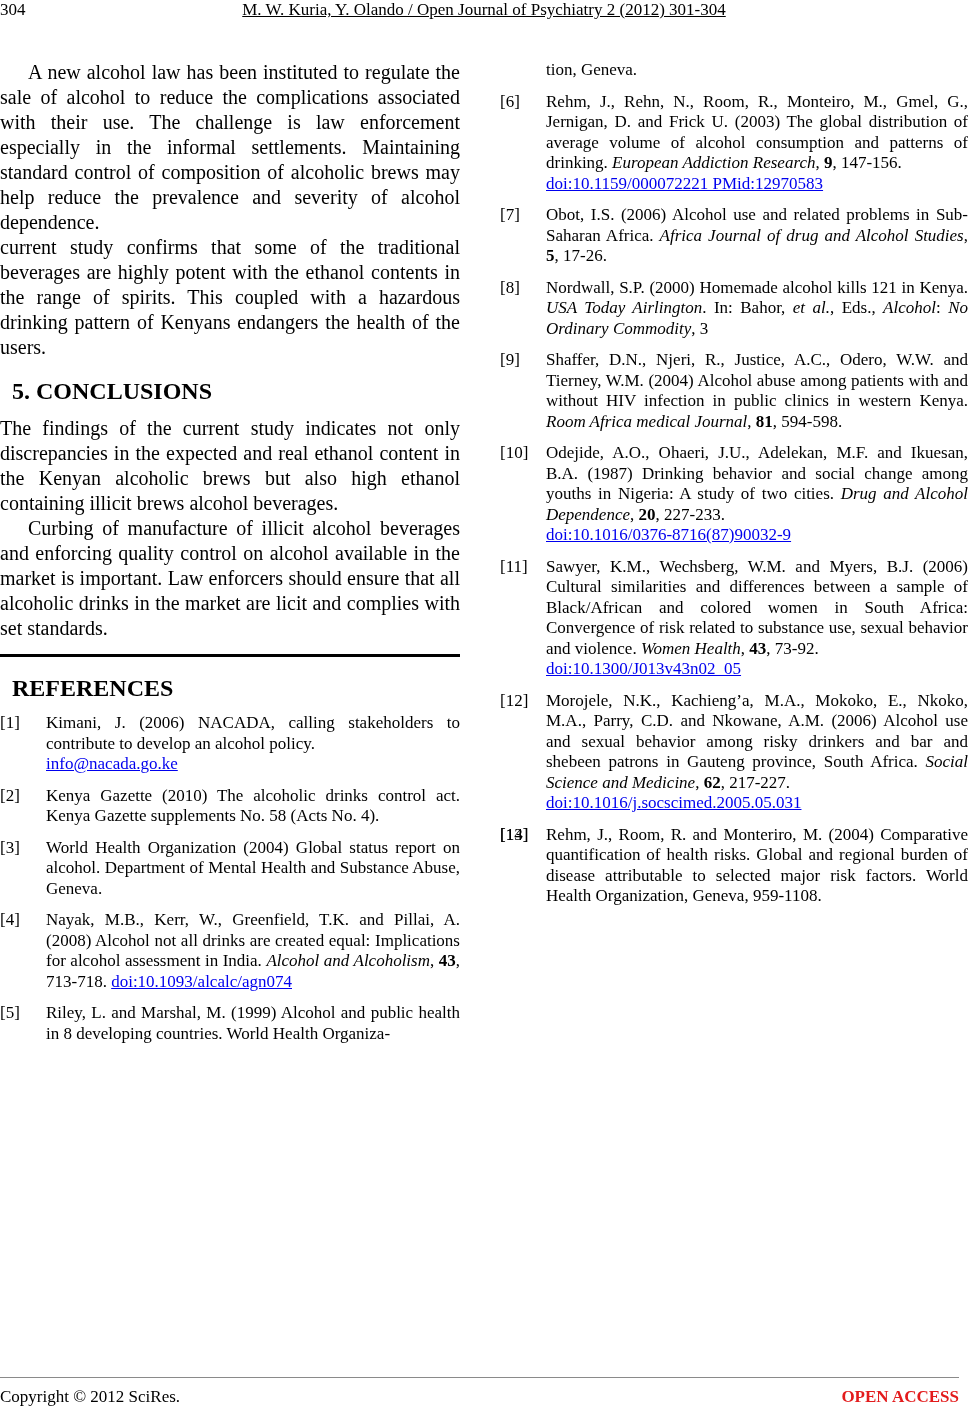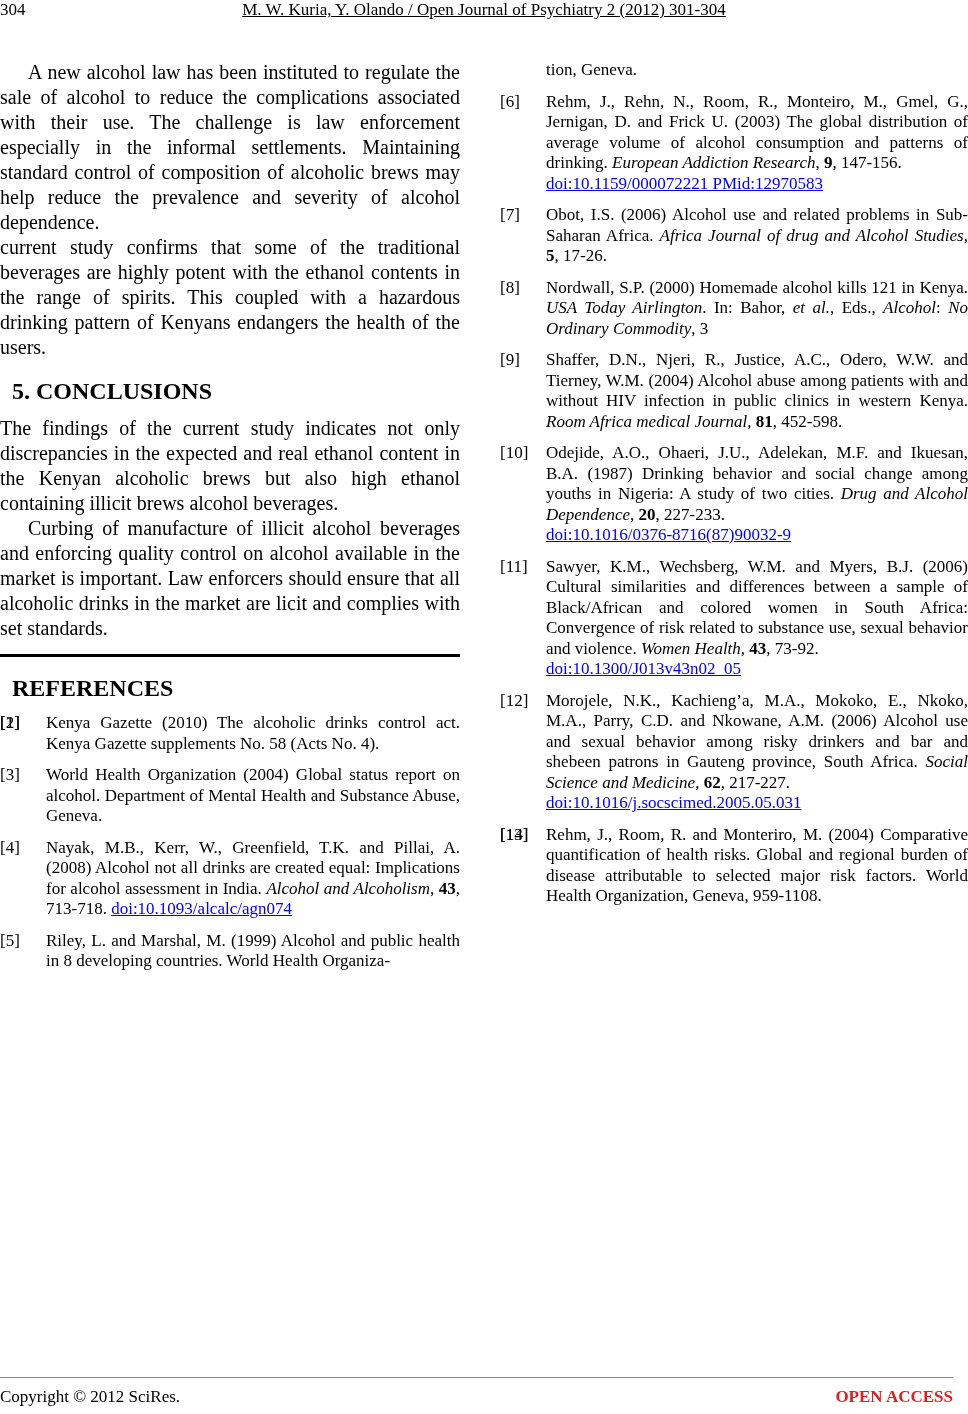--- a/index.html
+++ b/index.html
@@ -38,21 +38,21 @@
   .ref-label { position: absolute; left: 0; top: 0; }
   .ref-cont {
     margin: 0 0 11px 0; padding-left: 46px;
     font-size: 17px; line-height: 20.5px;
   }
   .it { font-style: italic; }
   .bd { font-weight: bold; }
   a.link { color: var(--link-color, #0000EE); text-decoration: underline; cursor: pointer; }
 
   
-  .footer { position: absolute; left: 0; right: 15px; top: 1377px; }
+  .footer { position: absolute; left: 0; right: 9px; top: 1377px; }
   .footer-rule { height: 1px; background: #8a8a8a; }
   .footer-row {
     display: flex; justify-content: space-between; align-items: baseline;
     padding-top: 9px; font-size: 17px;
   }
   .open-access { color: var(--accent-red, #E31B1C); font-weight: bold; }
 </style>
 </head>
 <body>
 
@@ -70,35 +70,35 @@
       <p class="body-p">current study confirms that some of the traditional beverages are highly potent with the ethanol contents in the range of spirits. This coupled with a hazardous drinking pattern of Kenyans endangers the health of the users.</p>
 
       <h2 class="sec-heading">5. CONCLUSIONS</h2>
       <p class="body-p">The findings of the current study indicates not only discrepancies in the expected and real ethanol content in the Kenyan alcoholic brews but also high ethanol containing illicit brews alcohol beverages.</p>
       <p class="body-p indent">Curbing of manufacture of illicit alcohol beverages and enforcing quality control on alcohol available in the market is important. Law enforcers should ensure that all alcoholic drinks in the market are licit and complies with set standards.</p>
 
       <div class="rule"></div>
       <h2 class="sec-heading">REFERENCES</h2>
 
       <div class="ref-list">
-          <div class="ref"><span class="ref-label">[1]</span></div>
+          <div class="ref"><span class="ref-label">[1]</span><span><span>Kimani, J. (2006) NACADA, calling stakeholders to contribute to develop an alcohol policy.</span><br><a class="link">info@nacada.go.ke</a></span></div>
           <div class="ref"><span class="ref-label">[2]</span><span><span>Kenya Gazette (2010) The alcoholic drinks control act. Kenya Gazette supplements No. 58 (Acts No. 4).</span></span></div>
           <div class="ref"><span class="ref-label">[3]</span><span><span>World Health Organization (2004) Global status report on alcohol. Department of Mental Health and Substance Abuse, Geneva.</span></span></div>
           <div class="ref"><span class="ref-label">[4]</span><span><span>Nayak, M.B., Kerr, W., Greenfield, T.K. and Pillai, A. (2008) Alcohol not all drinks are created equal: Implications for alcohol assessment in India. </span><span class="it">Alcohol and Alcoholism</span><span>, </span><span class="bd">43</span><span>, 713-718. </span><a class="link">doi:10.1093/alcalc/agn074</a></span></div>
           <div class="ref"><span class="ref-label">[5]</span><span><span>Riley, L. and Marshal, M. (1999) Alcohol and public health in 8 developing countries. World Health Organiza-</span></span></div>
         </div>
     </div>
 
     <div class="col-right">
       <p class="ref-cont">tion, Geneva.</p>
       <div class="ref-list">
           <div class="ref"><span class="ref-label">[6]</span><span><span>Rehm, J., Rehn, N., Room, R., Monteiro, M., Gmel, G., Jernigan, D. and Frick U. (2003) The global distribution of average volume of alcohol consumption and patterns of drinking. </span><span class="it">European Addiction Research</span><span>, </span><span class="bd">9</span><span>, 147-156.</span><br><a class="link">doi:10.1159/000072221 PMid:12970583</a></span></div>
           <div class="ref"><span class="ref-label">[7]</span><span><span>Obot, I.S. (2006) Alcohol use and related problems in Sub-Saharan Africa. </span><span class="it">Africa Journal of drug and Alcohol Studies</span><span>, </span><span class="bd">5</span><span>, 17-26.</span></span></div>
           <div class="ref"><span class="ref-label">[8]</span><span><span>Nordwall, S.P. (2000) Homemade alcohol kills 121 in Kenya. </span><span class="it">USA Today Airlington</span><span>. In: Bahor, </span><span class="it">et al.</span><span>, Eds., </span><span class="it">Alcohol</span><span>: </span><span class="it">No Ordinary Commodity</span><span>, 3</span></span></div>
-          <div class="ref"><span class="ref-label">[9]</span><span><span>Shaffer, D.N., Njeri, R., Justice, A.C., Odero, W.W. and Tierney, W.M. (2004) Alcohol abuse among patients with and without HIV infection in public clinics in western Kenya. </span><span class="it">Room Africa medical Journal</span><span>, </span><span class="bd">81</span><span>, 452-598.</span></span></div>
+          <div class="ref"><span class="ref-label">[9]</span><span><span>Shaffer, D.N., Njeri, R., Justice, A.C., Odero, W.W. and Tierney, W.M. (2004) Alcohol abuse among patients with and without HIV infection in public clinics in western Kenya. </span><span class="it">Room Africa medical Journal</span><span>, </span><span class="bd">81</span><span>, 594-598.</span></span></div>
           <div class="ref"><span class="ref-label">[10]</span><span><span>Odejide, A.O., Ohaeri, J.U., Adelekan, M.F. and Ikuesan, B.A. (1987) Drinking behavior and social change among youths in Nigeria: A study of two cities. </span><span class="it">Drug and Alcohol Dependence</span><span>, </span><span class="bd">20</span><span>, 227-233.</span><br><a class="link">doi:10.1016/0376-8716(87)90032-9</a></span></div>
           <div class="ref"><span class="ref-label">[11]</span><span><span>Sawyer, K.M., Wechsberg, W.M. and Myers, B.J. (2006) Cultural similarities and differences between a sample of Black/African and colored women in South Africa: Convergence of risk related to substance use, sexual behavior and violence. </span><span class="it">Women Health</span><span>, </span><span class="bd">43</span><span>, 73-92.</span><br><a class="link">doi:10.1300/J013v43n02_05</a></span></div>
           <div class="ref"><span class="ref-label">[12]</span><span><span>Morojele, N.K., Kachieng’a, M.A., Mokoko, E., Nkoko, M.A., Parry, C.D. and Nkowane, A.M. (2006) Alcohol use and sexual behavior among risky drinkers and bar and shebeen patrons in Gauteng province, South Africa. </span><span class="it">Social Science and Medicine</span><span>, </span><span class="bd">62</span><span>, 217-227.</span><br><a class="link">doi:10.1016/j.socscimed.2005.05.031</a></span></div>
           <div class="ref"><span class="ref-label">[13]</span></div>
           <div class="ref"><span class="ref-label">[14]</span><span><span>Rehm, J., Room, R. and Monteriro, M. (2004) Comparative quantification of health risks. Global and regional burden of disease attributable to selected major risk factors. World Health Organization, Geneva, 959-1108.</span></span></div>
         </div>
     </div>
 
   </div>
 

